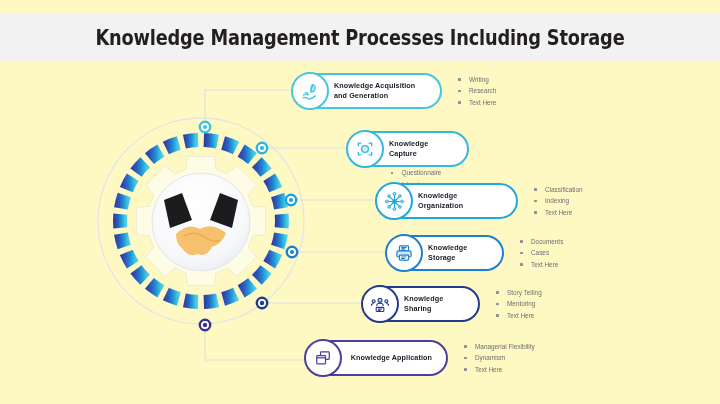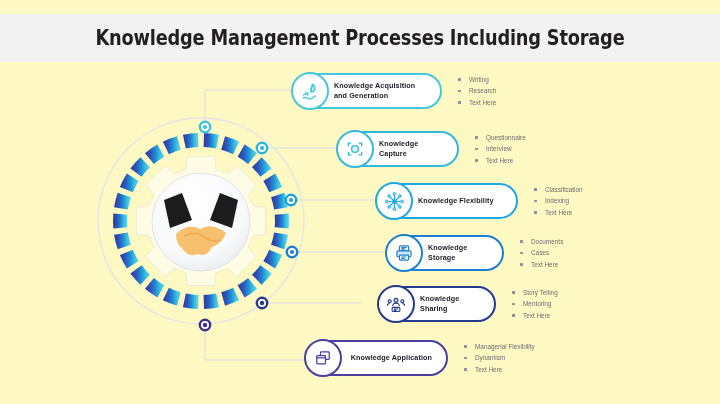--- a/index.html
+++ b/index.html
@@ -212,21 +212,21 @@
       <span class="label">Knowledge Acquisition
 and Generation</span>
     </div>
     <ul class="bullets">
       <li>Writing</li>
       <li>Research</li>
       <li>Text Here</li>
     </ul>
   </div>
 
-  <div class="row" style="left:337px;top:131px;">
+  <div class="row" style="left:347px;top:131px;flex-direction:column;">
     <div class="pill" style="width:122px;border-color:#35b8de;">
       <span class="badge" style="border-color:#35b8de;">
         <svg width="20" height="20" viewBox="0 0 24 24" fill="none" stroke="#35b8de" stroke-width="1.6" stroke-linecap="round">
           <path d="M4 8V5h3M20 8V5h-3M4 16v3h3M20 16v3h-3"></path>
           <circle cx="12" cy="12" r="4.1" fill="#d3f1fa" stroke="#35b8de"></circle>
         </svg>
       </span>
       <span class="label">Knowledge Capture</span>
     </div>
     <ul class="bullets">
@@ -245,21 +245,21 @@
           <circle cx="12" cy="3.3" r="1.7" fill="#9fdcf3" stroke="#1fa8e0" stroke-width="1"></circle>
           <circle cx="12" cy="20.7" r="1.7" fill="#9fdcf3" stroke="#1fa8e0" stroke-width="1"></circle>
           <circle cx="3.3" cy="12" r="1.7" fill="#9fdcf3" stroke="#1fa8e0" stroke-width="1"></circle>
           <circle cx="20.7" cy="12" r="1.7" fill="#9fdcf3" stroke="#1fa8e0" stroke-width="1"></circle>
           <circle cx="18.2" cy="5.8" r="1.5" fill="#9fdcf3" stroke="#1fa8e0" stroke-width="1"></circle>
           <circle cx="5.8" cy="18.2" r="1.5" fill="#9fdcf3" stroke="#1fa8e0" stroke-width="1"></circle>
           <circle cx="18.2" cy="18.2" r="1.5" fill="#9fdcf3" stroke="#1fa8e0" stroke-width="1"></circle>
           <circle cx="5.8" cy="5.8" r="1.5" fill="#9fdcf3" stroke="#1fa8e0" stroke-width="1"></circle>
         </svg>
       </span>
-      <span class="label">Knowledge Flexibility</span>
+      <span class="label">Knowledge Organization</span>
     </div>
     <ul class="bullets">
       <li>Classification</li>
       <li>Indexing</li>
       <li>Text Here</li>
     </ul>
   </div>
 
   <div class="row" style="left:386px;top:235px;">
     <div class="pill" style="width:118px;border-color:#1d7fd0;">
@@ -274,21 +274,21 @@
       </span>
       <span class="label">Knowledge Storage</span>
     </div>
     <ul class="bullets">
       <li>Documents</li>
       <li>Cases</li>
       <li>Text Here</li>
     </ul>
   </div>
 
-  <div class="row" style="left:378px;top:286px;justify-content:space-between;">
+  <div class="row" style="left:362px;top:286px;justify-content:space-between;">
     <div class="pill" style="width:118px;border-color:#243a8f;">
       <span class="badge" style="border-color:#243a8f;">
         <svg width="20" height="20" viewBox="0 0 24 24" fill="none" stroke="#243a8f" stroke-width="1.3">
           <circle cx="12" cy="7.6" r="2.4" fill="#c8d3f0"></circle>
           <path d="M8 14.4c0-2.2 1.8-3.4 4-3.4s4 1.2 4 3.4"></path>
           <circle cx="4.4" cy="8.6" r="1.8" fill="#c8d3f0"></circle>
           <path d="M1.6 14c0-1.7 1.3-2.7 2.8-2.7"></path>
           <circle cx="19.6" cy="8.6" r="1.8" fill="#c8d3f0"></circle>
           <path d="M22.4 14c0-1.7-1.3-2.7-2.8-2.7"></path>
           <rect x="7.4" y="16" width="9.2" height="5" rx="1" fill="#ffffff"></rect>

